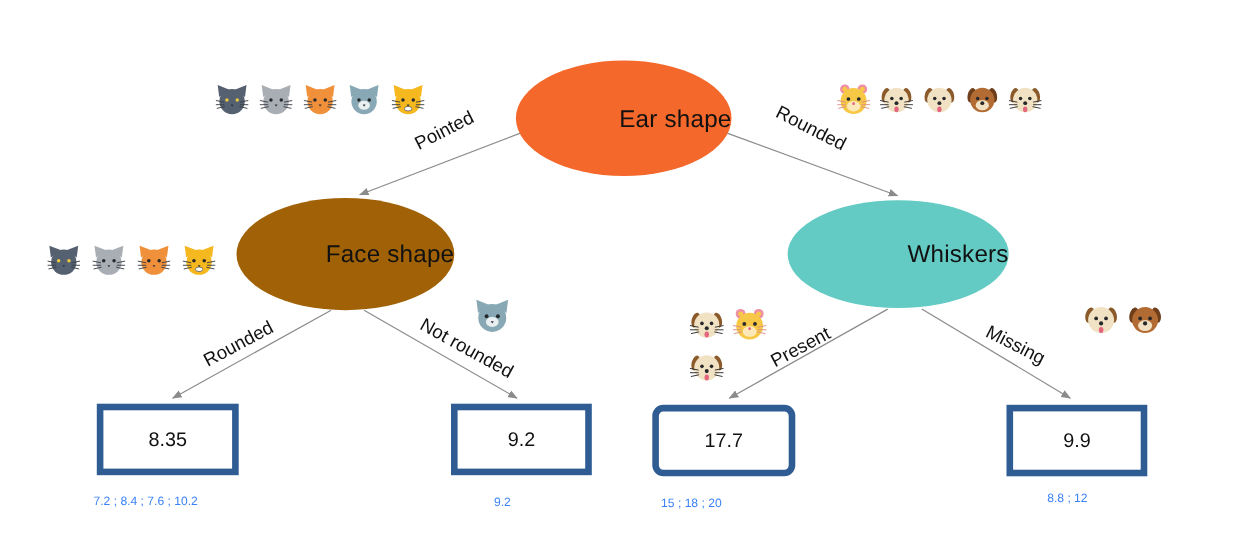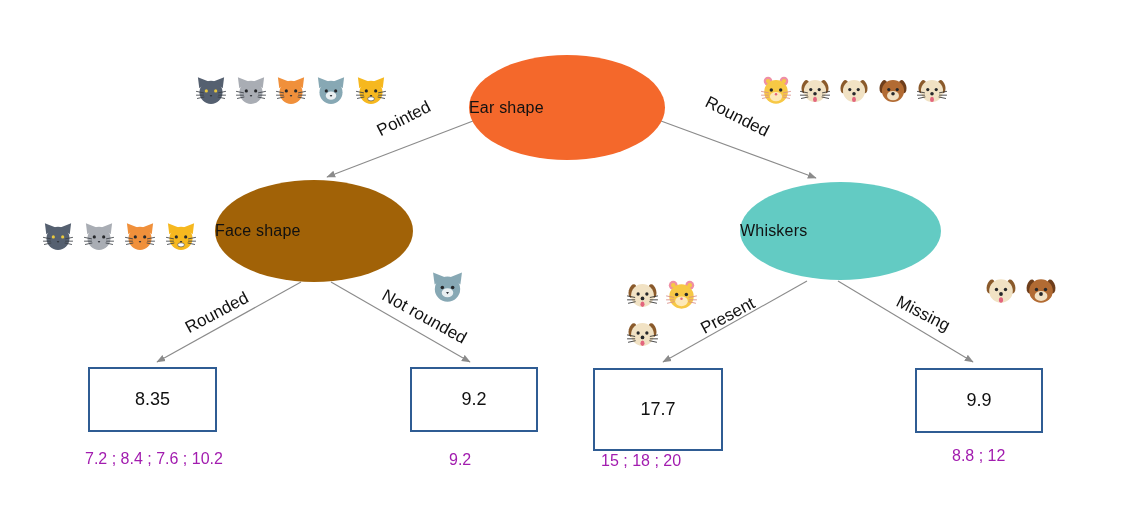--- a/index.html
+++ b/index.html
@@ -2,28 +2,28 @@
 <html><head>
 <meta charset="utf-8">
 <style>
   html,body{margin:0;padding:0;}
   body{
     width:1128px;height:509px;position:relative;background:#ffffff;
     font-family:"Liberation Sans", sans-serif;color:#1a1a1a;overflow:hidden;
   }
   .arrows{position:absolute;left:0;top:0;width:1128px;height:509px;pointer-events:none;}
   .node{
-    position:absolute;border-radius:50%;display:flex;align-items:center;justify-content:flex-start;
-    font-size:16px;color:#111;letter-spacing:0.2px;
+    position:absolute;border-radius:50%;display:flex;align-items:center;justify-content:flex-end;
+    font-size:22px;color:#111;letter-spacing:0.2px;
   }
   .leaf{
-    position:absolute;background:#fff;border:2px solid #701a75;box-sizing:border-box;
+    position:absolute;background:#fff;border:6px solid #701a75;box-sizing:border-box;
     display:flex;align-items:center;justify-content:center;font-size:18px;color:#111;
   }
-  .samples{position:absolute;font-size:16px;color:#a21caf;white-space:nowrap;text-align:center;}
+  .samples{position:absolute;font-size:11px;color:#3b82f6;white-space:nowrap;text-align:center;}
   .edge-label{
     position:absolute;font-size:17px;color:#111;white-space:nowrap;transform-origin:center;
   }
   .animal-group{position:absolute;display:flex;gap:10px;}
   .animal-group.wrap{flex-wrap:wrap;row-gap:4px;}
   .animal{display:inline-block;width:30px;height:30px;}
   .animal svg{width:100%;height:100%;display:block;}
   .size33 .animal{width:33px;height:33px;}
   .size32 .animal{width:32px;height:32px;}
   .size31 .animal{width:31px;height:31px;}
@@ -48,38 +48,38 @@
 </svg>
 
 <div class="node" style="left: 469px; top: 55px; width: 196px; height: 105px; background-color: rgb(244, 104, 43);">
   <span>Ear shape</span>
 </div>
 
 <div class="node" style="left: 215px; top: 180px; width: 198px; height: 102px; background-color: #a16207;">
   <span>Face shape</span>
 </div>
 
-<div class="node" style="left: 740px; top: 182px; width: 201px; height: 98px; background-color: rgb(99, 203, 195);">
+<div class="node" style="left: 716px; top: 182px; width: 201px; height: 98px; background-color: rgb(99, 203, 195);">
   <span>Whiskers</span>
 </div>
 
 <div class="edge-label" style="left:404px;top:119px;transform:translate(-50%,-50%) rotate(-27deg);">Pointed</div>
 <div class="edge-label" style="left:737px;top:117px;transform:translate(-50%,-50%) rotate(27deg);">Rounded</div>
 <div class="edge-label" style="left:217px;top:313px;transform:translate(-50%,-50%) rotate(-28deg);">Rounded</div>
 <div class="edge-label" style="left:424px;top:317px;transform:translate(-50%,-50%) rotate(29deg);">Not rounded</div>
 <div class="edge-label" style="left:728px;top:316px;transform:translate(-50%,-50%) rotate(-28deg);">Present</div>
 <div class="edge-label" style="left:923px;top:314px;transform:translate(-50%,-50%) rotate(27deg);">Missing</div>
 
 <div class="leaf" style="left: 88px; top: 367px; width: 129px; height: 65px; border-color: rgb(47, 92, 147);">
   <span>8.35</span>
 </div>
 <div class="leaf" style="left: 410px; top: 367px; width: 128px; height: 65px; border-color: rgb(47, 92, 147);">
   <span>9.2</span>
 </div>
-<div class="leaf" style="left: 593px; top: 368px; width: 130px; height: 83px; border-color: rgb(47, 92, 147);">
+<div class="leaf" style="left: 593px; top: 368px; width: 130px; height: 65px; border-color: rgb(47, 92, 147); border-radius: 10px;">
   <span>17.7</span>
 </div>
 <div class="leaf" style="left: 915px; top: 368px; width: 128px; height: 65px; border-color: rgb(47, 92, 147);">
   <span>9.9</span>
 </div>
 
 <div class="samples" style="left:85px;top:450px;">7.2 ; 8.4 ; 7.6 ; 10.2</div>
 <div class="samples" style="left:449px;top:451px;">9.2</div>
 <div class="samples" style="left:601px;top:452px;">15 ; 18 ; 20</div>
 <div class="samples" style="left:952px;top:447px;">8.8 ; 12</div>

